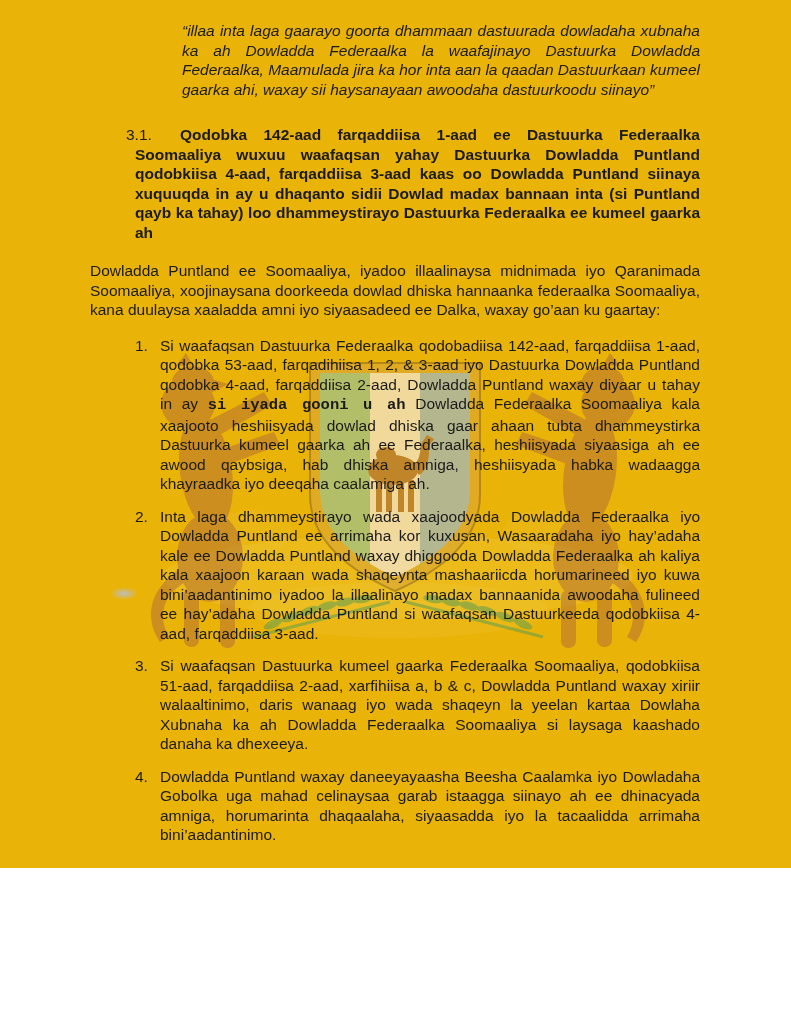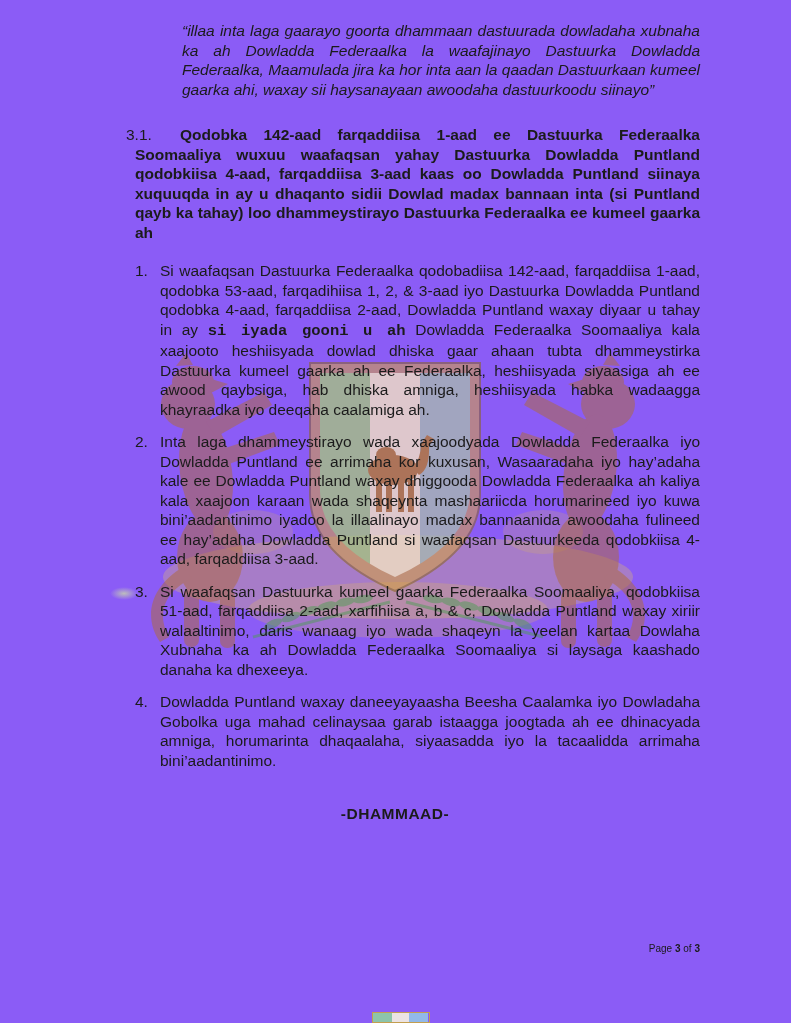--- a/index.html
+++ b/index.html
@@ -1,19 +1,19 @@
 <!DOCTYPE html>
 <html><head>
 <meta charset="utf-8">
 <style>
   html,body{margin:0;padding:0;background:#ffffff;}
   .page{
     position:relative;
-    width:791px;height:1023px;
-    background:#8b5cf6;
+    width:791px;height:868px;
+    background:#eab308;
     overflow:hidden;
     font-family:"Liberation Sans", sans-serif;
     color:#1b1b1b;
     font-size:15.5px;
     line-height:19.5px;
   }
   .watermark{
     position:absolute;left:88px;top:352px;width:620px;height:300px;
     z-index:0;
   }
@@ -140,29 +140,30 @@
   <div class="content">
 
     <p class="quote">“illaa inta laga gaarayo goorta dhammaan dastuurada dowladaha xubnaha ka ah Dowladda Federaalka la waafajinayo Dastuurka Dowladda Federaalka, Maamulada jira ka hor inta aan la qaadan Dastuurkaan kumeel gaarka ahi, waxay sii haysanayaan awoodaha dastuurkoodu siinayo”</p>
 
     <div class="clause">
       <span class="clause-num">3.1.</span>
       <p class="clause-text">Qodobka 142-aad farqaddiisa 1-aad ee Dastuurka Federaalka Soomaaliya wuxuu waafaqsan yahay Dastuurka Dowladda Puntland qodobkiisa 4-aad, farqaddiisa 3-aad kaas oo Dowladda Puntland siinaya xuquuqda in ay u dhaqanto sidii Dowlad madax bannaan inta (si Puntland qayb ka tahay) loo dhammeystirayo Dastuurka Federaalka ee kumeel gaarka ah</p>
     </div>
 
 
+    <p class="preamble">Dowladda Puntland ee Soomaaliya, iyadoo illaalinaysa midnimada iyo Qaranimada Soomaaliya, xoojinaysana doorkeeda dowlad dhiska hannaanka federaalka Soomaaliya, kana duulaysa xaaladda amni iyo siyaasadeed ee Dalka, waxay go’aan ku gaartay:</p>
 
     <div class="rlist">
       <div class="ritem"><span class="num">1.</span><span>Si waafaqsan Dastuurka Federaalka qodobadiisa 142-aad, farqaddiisa 1-aad, qodobka 53-aad, farqadihiisa 1, 2, &amp; 3-aad iyo Dastuurka Dowladda Puntland qodobka 4-aad, farqaddiisa 2-aad, Dowladda Puntland waxay diyaar u tahay in ay </span><span class="bold">si iyada gooni u ah</span><span> Dowladda Federaalka Soomaaliya kala xaajooto heshiisyada dowlad dhiska gaar ahaan tubta dhammeystirka Dastuurka kumeel gaarka ah ee Federaalka, heshiisyada siyaasiga ah ee awood qaybsiga, hab dhiska amniga, heshiisyada habka wadaagga khayraadka iyo deeqaha caalamiga ah.</span></div>
 
       <div class="ritem"><span class="num">2.</span><span>Inta laga dhammeystirayo wada xaajoodyada Dowladda Federaalka iyo Dowladda Puntland ee arrimaha kor kuxusan, Wasaaradaha iyo hay’adaha kale ee Dowladda Puntland waxay dhiggooda Dowladda Federaalka ah kaliya kala xaajoon karaan wada shaqeynta mashaariicda horumarineed iyo kuwa bini’aadantinimo iyadoo la illaalinayo madax bannaanida awoodaha fulineed ee hay’adaha Dowladda Puntland si waafaqsan Dastuurkeeda qodobkiisa 4-aad, farqaddiisa 3-aad.</span></div>
 
       <div class="ritem"><span class="num">3.</span><span>Si waafaqsan Dastuurka kumeel gaarka Federaalka Soomaaliya, qodobkiisa 51-aad, farqaddiisa 2-aad, xarfihiisa a, b &amp; c, Dowladda Puntland waxay xiriir walaaltinimo, daris wanaag iyo wada shaqeyn la yeelan kartaa Dowlaha Xubnaha ka ah Dowladda Federaalka Soomaaliya si laysaga kaashado danaha ka dhexeeya.</span></div>
 
-      <div class="ritem"><span class="num">4.</span><span>Dowladda Puntland waxay daneeyayaasha Beesha Caalamka iyo Dowladaha Gobolka uga mahad celinaysaa garab istaagga joogtada ah ee dhinacyada amniga, horumarinta dhaqaalaha, siyaasadda iyo la tacaalidda arrimaha bini’aadantinimo.</span></div>
+      <div class="ritem"><span class="num">4.</span><span>Dowladda Puntland waxay daneeyayaasha Beesha Caalamka iyo Dowladaha Gobolka uga mahad celinaysaa garab istaagga siinayo ah ee dhinacyada amniga, horumarinta dhaqaalaha, siyaasadda iyo la tacaalidda arrimaha bini’aadantinimo.</span></div>
     </div>
 
     <p class="closing">-DHAMMAAD-</p>
 
   </div>
 
   <div class="footer"><span>Page </span><b>3</b><span> of </span><b>3</b></div>
 
   <div class="bottom-emblem">
     <div class="g"></div>

